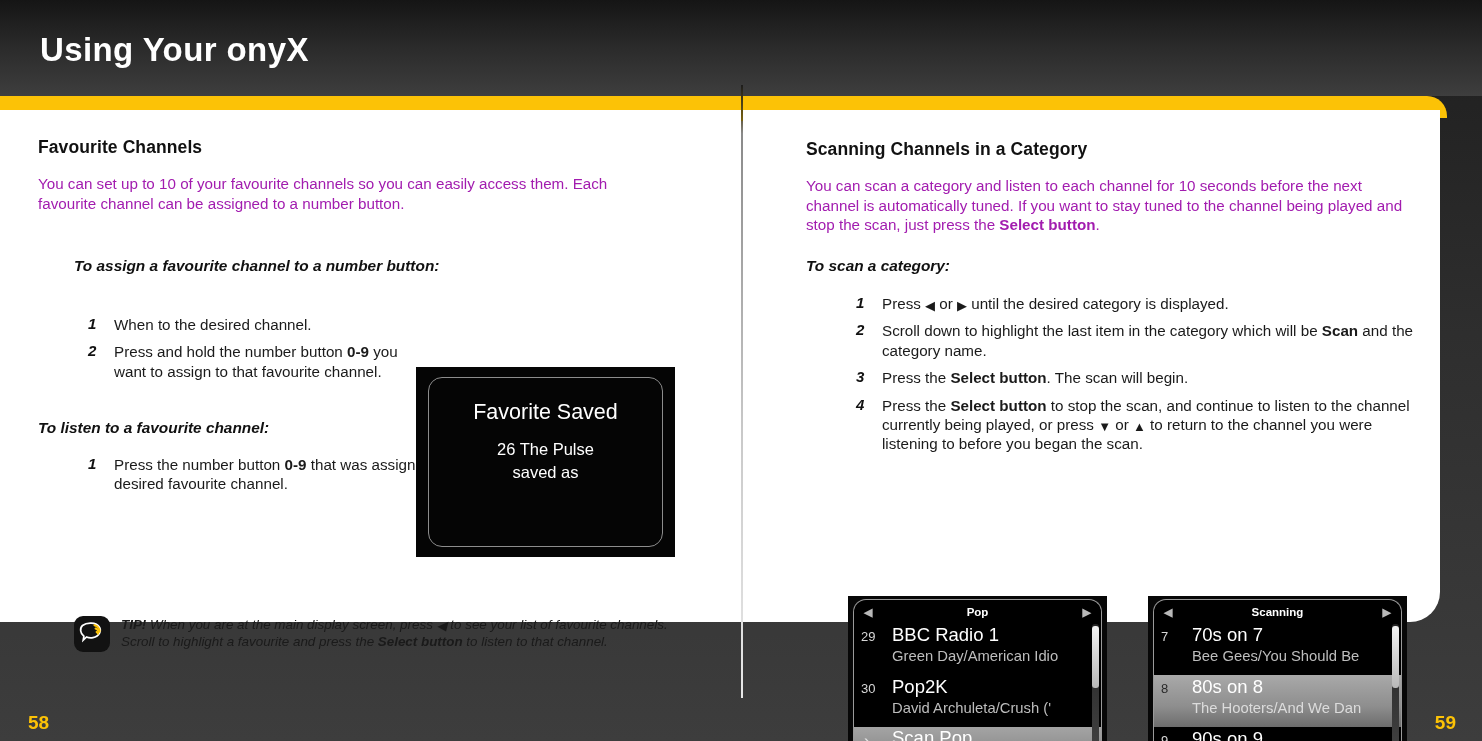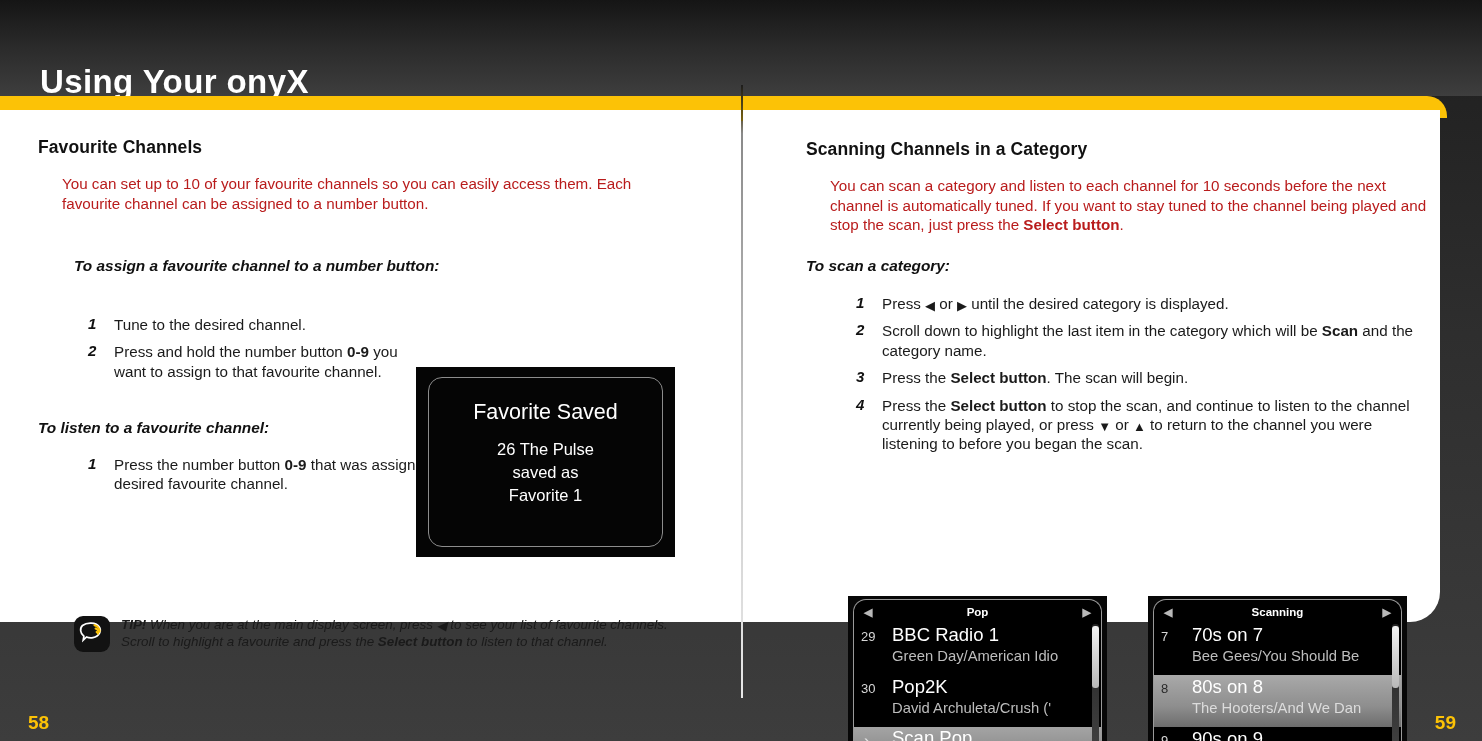--- a/index.html
+++ b/index.html
@@ -19,21 +19,20 @@
   .header {
     position: absolute; left: 0; top: 0;
     width: 1482px; height: 96px;
     background: linear-gradient(180deg, #151515 0%, #2b2b2b 50%, #3e3e3e 100%);
   }
   .header-title {
     position: absolute; left: 40px; top: 31px;
     font-size: 33px; font-weight: bold;
     color: #ffffff;
     letter-spacing: 0.4px;
-    margin-top: 32px;
   }
 
   
   .yellow-band {
     position: absolute; left: 0; top: 96px;
     width: 1447px; height: 22px;
     background: #fcc206;
     border-top-right-radius: 20px;
   }
   .yellow-band-inner-shadow {
@@ -76,21 +75,21 @@
 
   
   .col-left  { position: absolute; left: 38px;  top: 0px; width: 665px; }
   .col-right { position: absolute; left: 806px; top: 0px; width: 610px; }
 
   .sec-head {
     font-size: 17.5px; font-weight: bold; color: #111;
     letter-spacing: 0.1px;
   }
   .body-txt {
-    font-size: 15.2px; color: #b91c1c; line-height: 19.5px; margin-left: 24px;
+    font-size: 15.2px; color: #a21caf; line-height: 19.5px;
   }
   .subhead-ital {
     font-size: 15.4px; font-weight: bold; font-style: italic; color: #111;
     line-height: 19.5px;
   }
   b.bold { font-weight: bold; }
   .numrow { display: flex; margin-bottom: 5px; }
   .numrow .num {
     width: 26px; flex: 0 0 26px;
     font-size: 15px; font-weight: bold; color: #111;
@@ -231,21 +230,21 @@
 
       <div class="sec-head" style="position:absolute; left:0; top:27px;">Favourite Channels</div>
 
       <div class="body-txt" style="position:absolute; left:0; top:64px; width:620px;">You can set up to 10 of your favourite channels so you can easily access them. Each favourite channel can be assigned to a number button.</div>
 
       <div class="subhead-ital" style="position:absolute; left:0; top:146px; width:380px;margin-left:36px;">To assign a favourite channel to a number button:</div>
 
       <div style="position:absolute; left:50px; top:205px; width:330px;">
         <div class="numrow">
           <div class="num">1</div>
-          <div class="txt"><span>Tune to the desired channel.</span></div>
+          <div class="txt"><span>When to the desired channel.</span></div>
         </div>
         <div class="numrow" style="margin-top:8px;">
           <div class="num">2</div>
           <div class="txt"><span>Press and hold the number button </span><b class="bold">0-9</b><span> you want to assign to that favourite channel.</span></div>
         </div>
       </div>
 
       <div class="subhead-ital" style="position:absolute; left:0; top:308px; width:380px;">To listen to a favourite channel:</div>
 
       <div style="position:absolute; left:50px; top:345px; width:390px;">
@@ -296,21 +295,20 @@
         </svg>
       </div>
       <div class="tip-text"><b class="bold">TIP!</b><span> When you are at the main display screen, press </span><span class="glyph">◀</span><span> to see your list of favourite channels. Scroll to highlight a favourite and press the </span><b class="bold">Select button</b><span> to listen to that channel.</span></div>
     </div>
 
     <div class="dev-left">
       <div class="dev-left-inner">
         <div class="dev-left-title">Favorite Saved</div>
         <div class="dev-left-l1">26 The Pulse</div>
         <div class="dev-left-l2">saved as</div>
-        <div class="dev-left-l3">Favorite 1</div>
       </div>
     </div>
 
     <div class="dev dev-pop">
       <div class="dev-frame">
         <div class="dev-bar">
           <span class="arrow-l">◀</span>
           <span>Pop</span>
           <span class="arrow-r">▶</span>
         </div>

